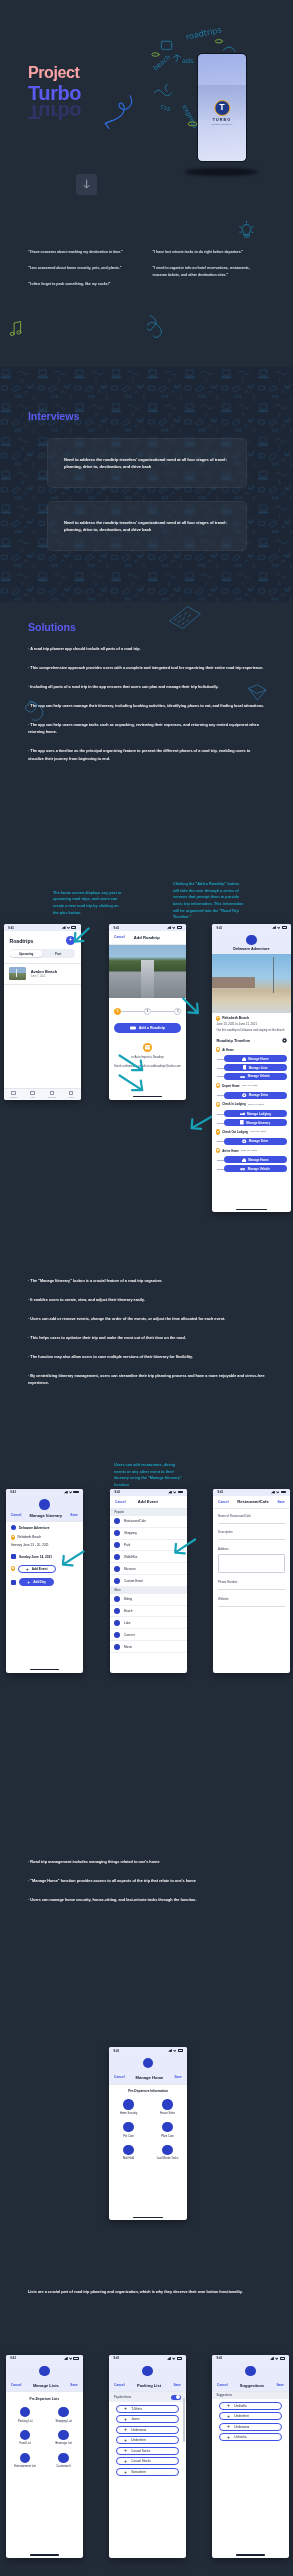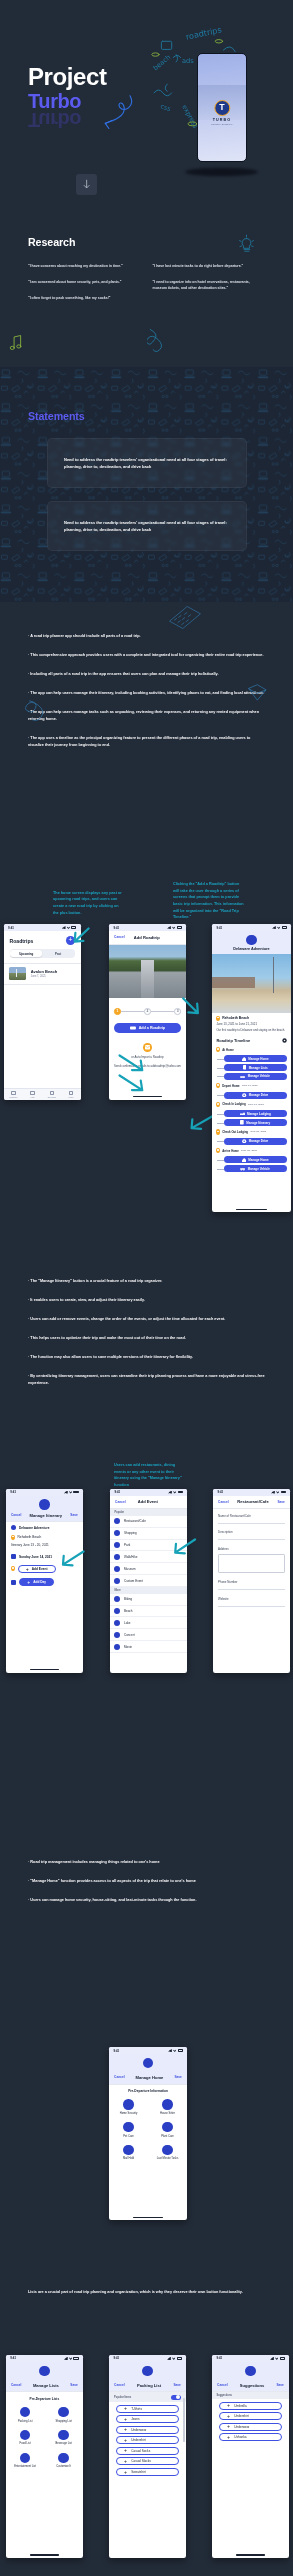--- a/index.html
+++ b/index.html
@@ -8,21 +8,21 @@
     width:294px; height:2576px; position:relative; overflow:hidden;
     font-family:"Liberation Sans", sans-serif;
     color:#ffffff;
     background:#222b38;
   }
   .sec { position:relative; width:294px; }
 
   
   #hero { height:220px; background:#222b38; overflow:hidden; }
   .hero-title { position:absolute; left:28px; top:65px; }
-  .hero-l1 { font-size:24px; font-weight:800; letter-spacing:-0.4px; color:#ffffff; line-height:1; }
+  .hero-l1 { font-size:16px; font-weight:800; letter-spacing:-0.4px; color:#fca5a5; line-height:1; }
   .hero-l2 { font-size:20px; font-weight:800; letter-spacing:-0.4px; color:#5b5bf0; line-height:1; margin-top:2.2px;}
   .hero-l2-refl { font-size:20px; font-weight:800; letter-spacing:-0.4px; color:#3b3b8c;
       line-height:1; transform:scaleY(-1); opacity:.55; margin-top:-1.5px; }
   .doodle-cloud { position:absolute; left:151px; top:28px; width:96px; height:118px; opacity:.95;}
   .hero-phone {
     position:absolute; left:197px; top:53px; width:50px; height:109px;
     border-radius:5.1px; border:1.1px solid #0e1420;
     background:linear-gradient(175deg,#9fb0e8 0%,#b8c4ee 40%,#ccd4f2 70%,#dfe4f7 100%);
     overflow:hidden;
   }
@@ -256,21 +256,20 @@
 
   <div class="scroll-btn">
     <svg width="7.3" height="10.3" viewBox="0 0 10 14">
       <path d="M5 1 V12 M1.2 8.4 L5 12.2 L8.8 8.4" fill="none" stroke="#c6cdd8" stroke-width="1"></path>
     </svg>
   </div>
 </section>
 
 <section class="sec" id="research">
   <div class="h-block" style="padding-top:16px">
-    <div class="h1">Research</div>
   </div>
   <div class="quotes">
     <svg class="bulb" width="19" height="22" viewBox="0 0 26 30">
       <g fill="none" stroke="#1f7fa8" stroke-width="1.1" stroke-linecap="round">
         <path d="M13 6 a6 6 0 0 0 -4 10.5 l0 3 l8 0 l0 -3 A6 6 0 0 0 13 6z"></path>
         <path d="M9.5 21 l8 0 M10.5 23.5 l6 0"></path>
         <path d="M13 1.5 v2.5 M3.5 9 l2 1 M22.5 9 l-2 1 M4 17 l2.2 -.7 M22 17 l-2.2 -.7"></path>
       </g>
     </svg>
     <svg class="music-note" width="16" height="17.6" viewBox="0 0 22 24">
@@ -311,21 +310,21 @@
           <circle cx="22" cy="40" r="1.6"></circle>
           <circle cx="27" cy="40" r="1.6"></circle>
           <path d="M45 38 q3 3 0 6"></path>
         </g>
       </pattern>
     </defs>
     <rect width="400" height="320" fill="url(#pt)"></rect>
   </svg>
 
   <div class="prob-head">
-    <div class="h2">Statements</div>
+    <div class="h2">Interviews</div>
   </div>
   <div class="prob-cards">
     <div class="prob-card">
       <p>Need to address the roadtrip travelers' organizational need at all four stages of travel: planning, drive to, destination, and drive back</p>
     </div>
     <div class="prob-card">
       <p>Need to address the roadtrip travelers' organizational need at all four stages of travel: planning, drive to, destination, and drive back</p>
     </div>
   </div>
 </section>
@@ -341,20 +340,21 @@
     <path d="M6 4 q12 2 8 10 t-10 4 q-6 -2 -2 -8 q6 -8 16 0 q10 8 4 16 q-5 7 -12 4" fill="none" stroke="#2d6f9e" stroke-width="1.1" stroke-linecap="round"></path>
   </svg>
   <svg class="doodle-mail" width="20.6" height="17.6" viewBox="0 0 28 24">
     <g fill="none" stroke="#2d6f9e" stroke-width="1.1">
         <path d="M2 6 L14 1 L26 8 L14 22 Z"></path>
         <path d="M2 6 L13 13 L26 8"></path>
       </g>
   </svg>
 
   <div class="sol-head">
+    <div class="h2">Solutions</div>
   </div>
   <div class="sol-list">
     <div class="sol-item">· A road trip planner app should include all parts of a road trip.</div>
     <div class="sol-item">· This comprehensive approach provides users with a complete and integrated tool for organizing their entire road trip experience.</div>
     <div class="sol-item">· Including all parts of a road trip in the app ensures that users can plan and manage their trip holistically.</div>
     <div class="sol-item">· The app can help users manage their itinerary, including booking activities, identifying places to eat, and finding local attractions.</div>
     <div class="sol-item">· The app can help users manage tasks such as unpacking, reviewing their expenses, and returning any rented equipment when returning home.</div>
     <div class="sol-item">· The app uses a timeline as the principal organizing feature to present the different phases of a road trip, enabling users to visualize their journey from beginning to end.</div>
   </div>
 </section>

